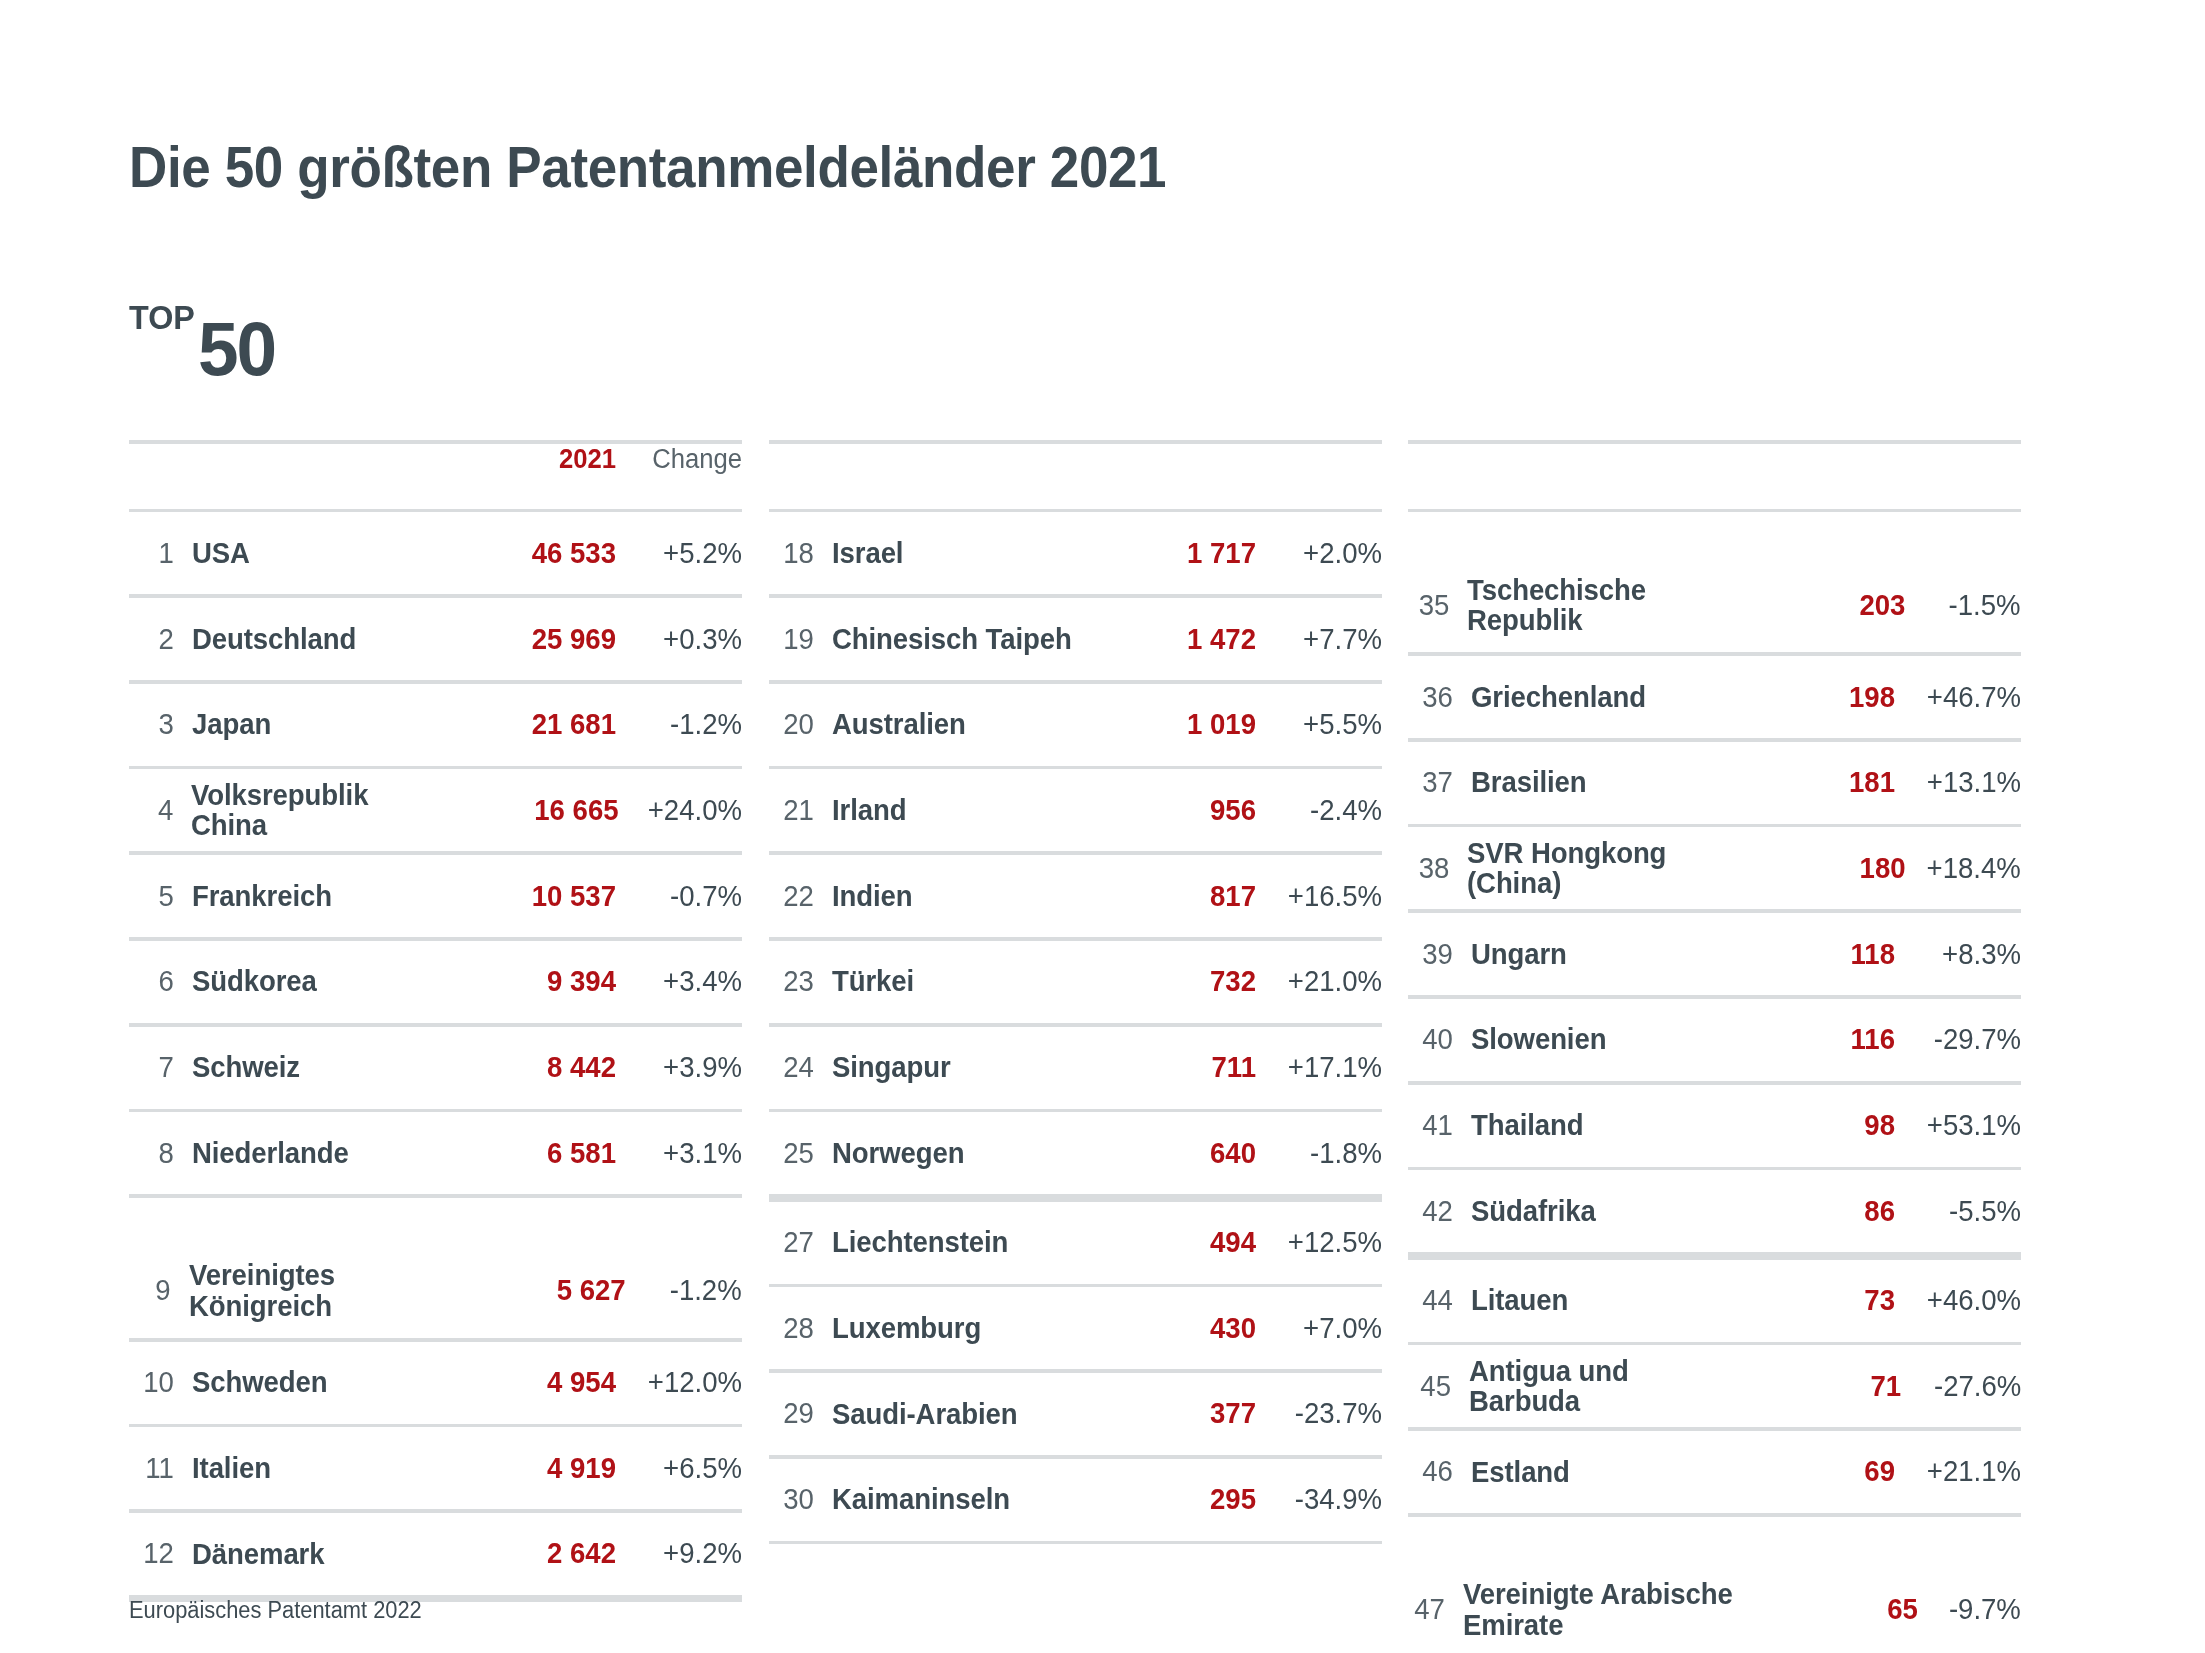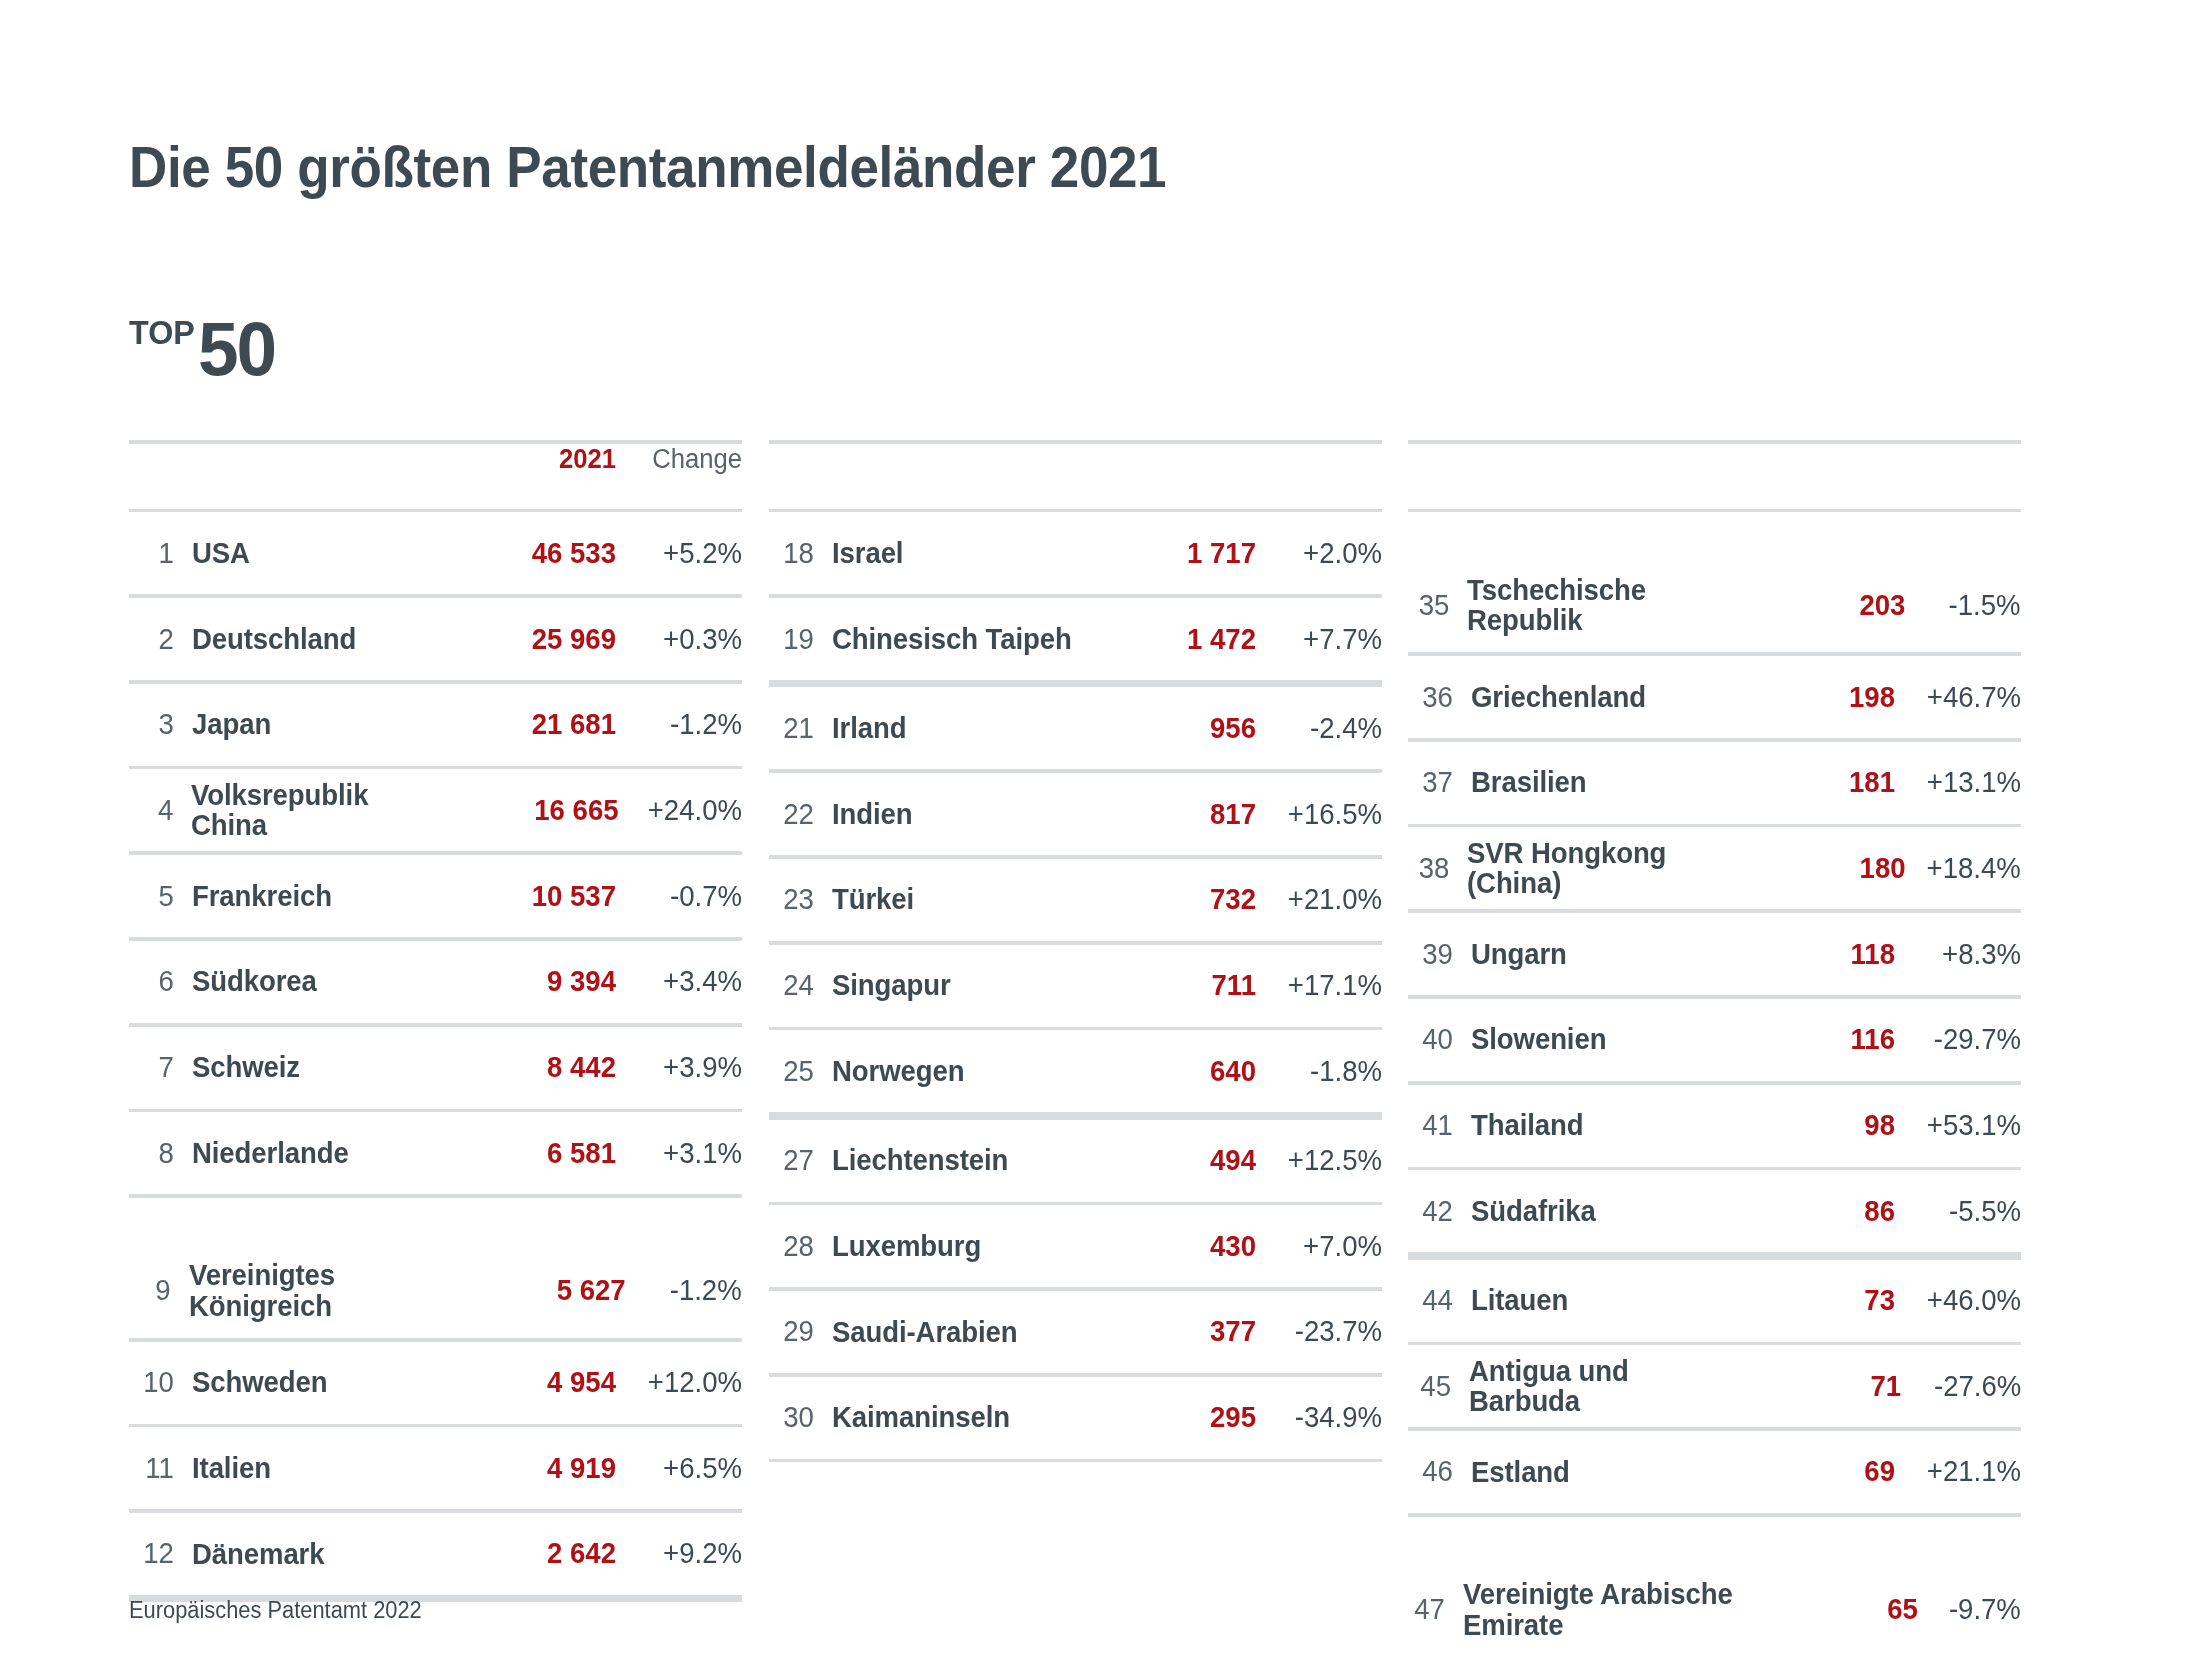--- a/index.html
+++ b/index.html
@@ -37,21 +37,21 @@
     transform: scaleX(0.93);
     transform-origin: left top;
   }
 
   
   .topblock {
     position: absolute;
     left: 129px;
     top: 316px;
     display: flex;
-    align-items: flex-end;
+    align-items: center;
     line-height: 1;
   }
   .top-word {
     font-size: 34px;
     font-weight: bold;
     letter-spacing: 0px;
     color: #3d4a52;
     position: relative;
     top: -32px;
     transform: scaleX(0.95);
@@ -305,20 +305,26 @@
           <div class="r-chg">+2.0%</div>
         </div>
         <div class="rule"></div>
         <div class="row">
           <div class="r-rank">19</div>
           <div class="r-name">Chinesisch Taipeh</div>
           <div class="r-val">1 472</div>
           <div class="r-chg">+7.7%</div>
         </div>
         <div class="rule"></div>
+        <div class="row">
+          <div class="r-rank">20</div>
+          <div class="r-name">Australien</div>
+          <div class="r-val">1 019</div>
+          <div class="r-chg">+5.5%</div>
+        </div>
         <div class="rule"></div>
         <div class="row">
           <div class="r-rank">21</div>
           <div class="r-name">Irland</div>
           <div class="r-val">956</div>
           <div class="r-chg">-2.4%</div>
         </div>
         <div class="rule"></div>
         <div class="row">
           <div class="r-rank">22</div>

